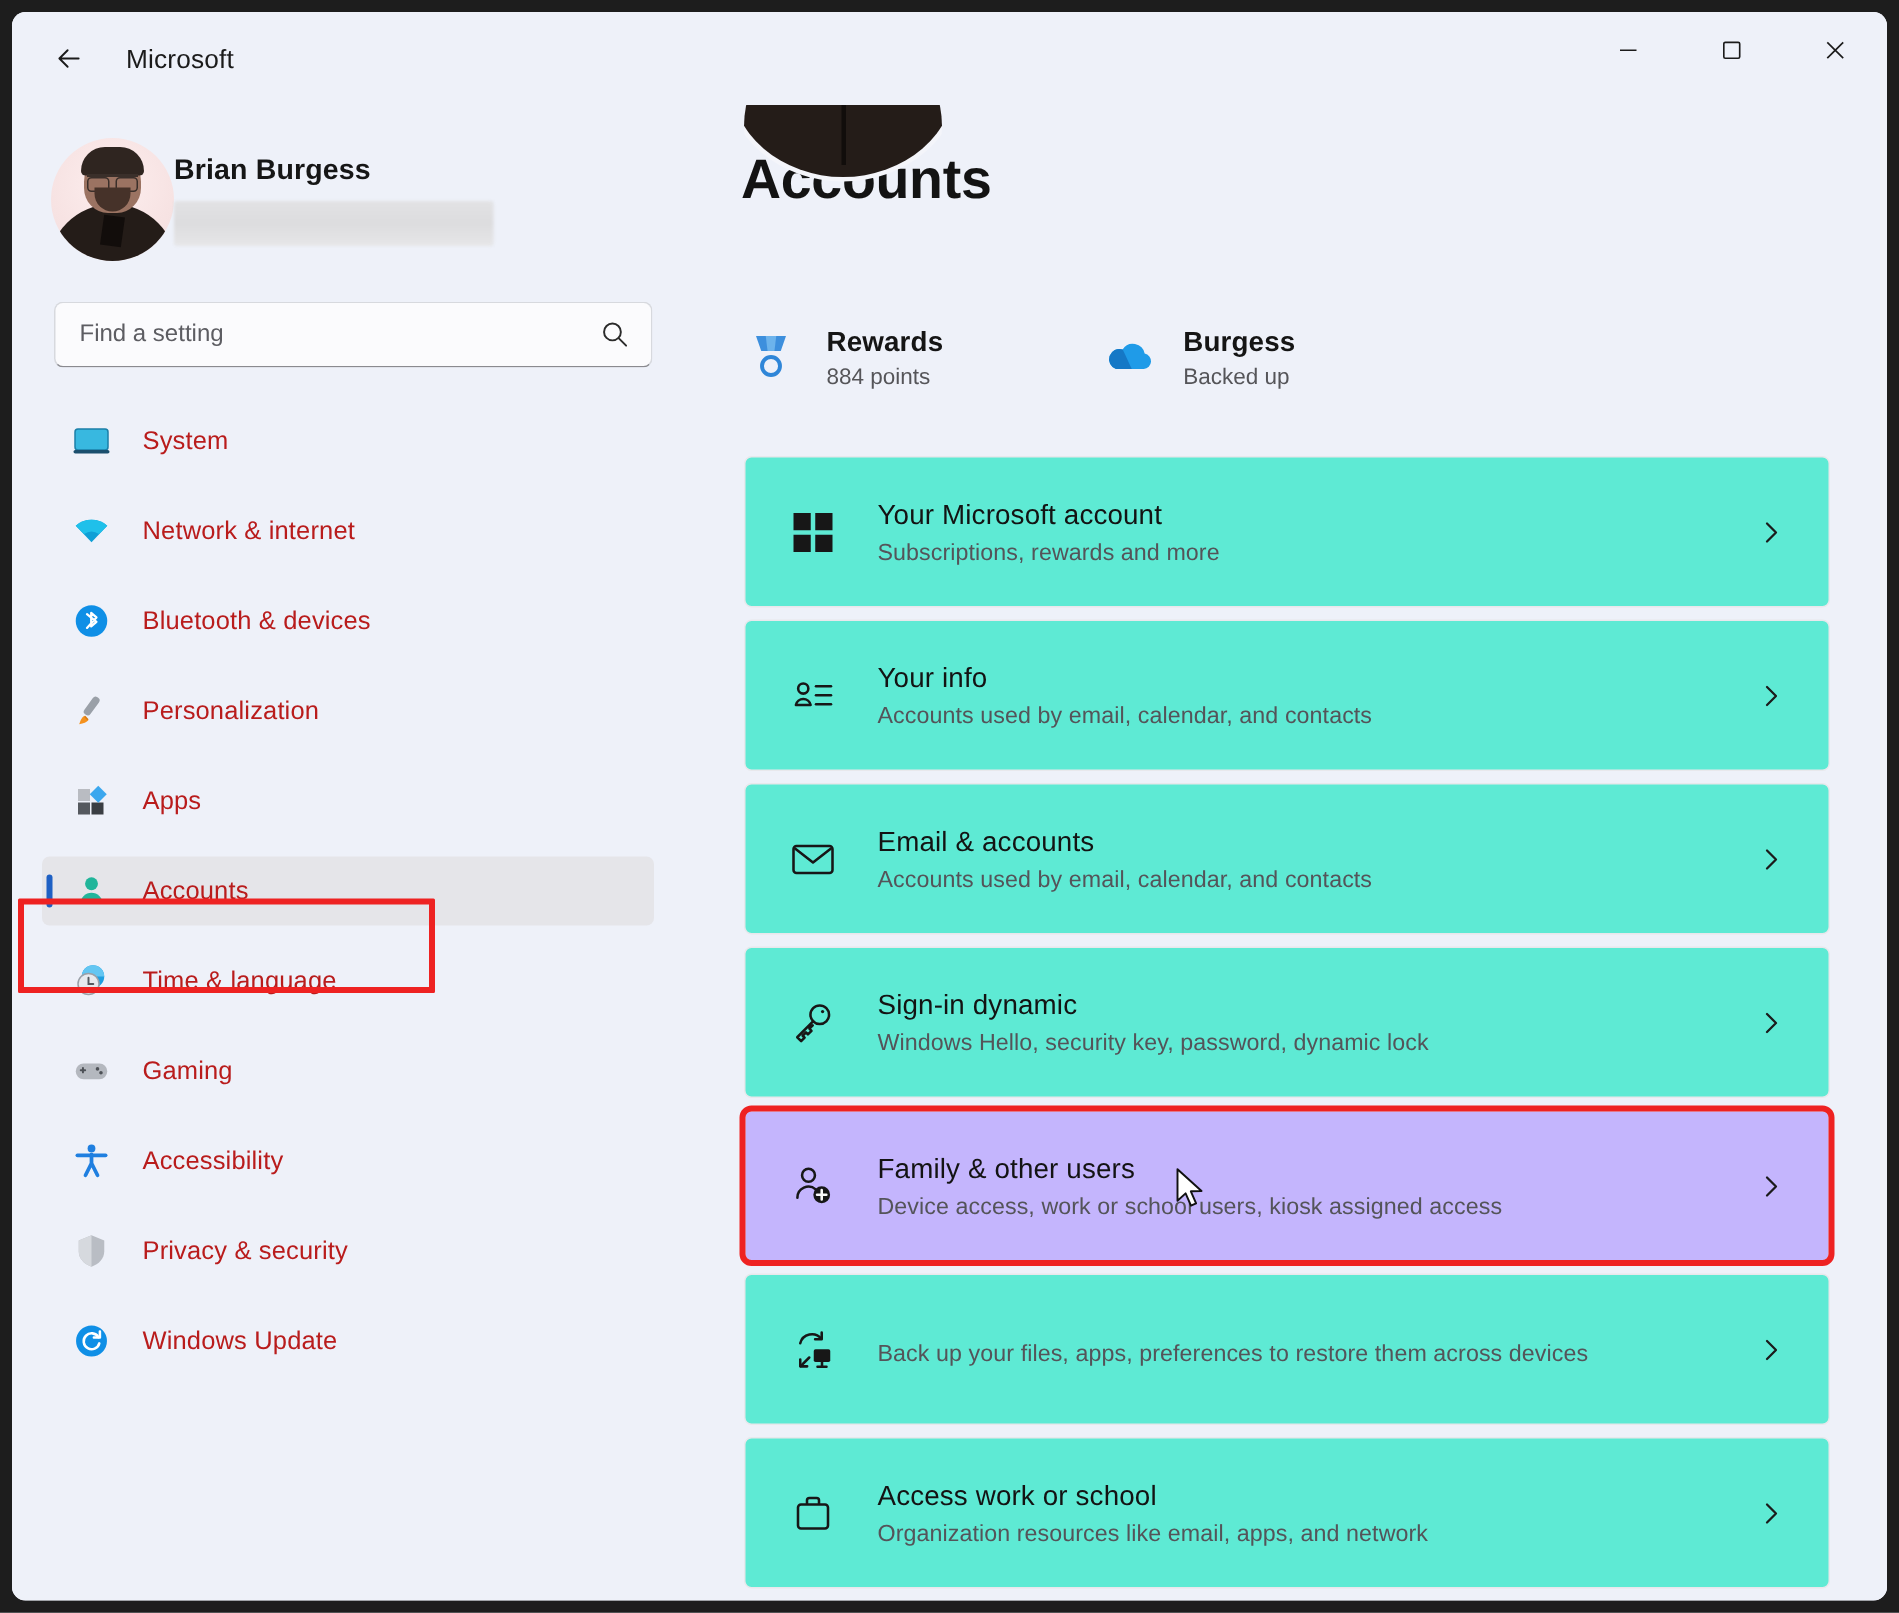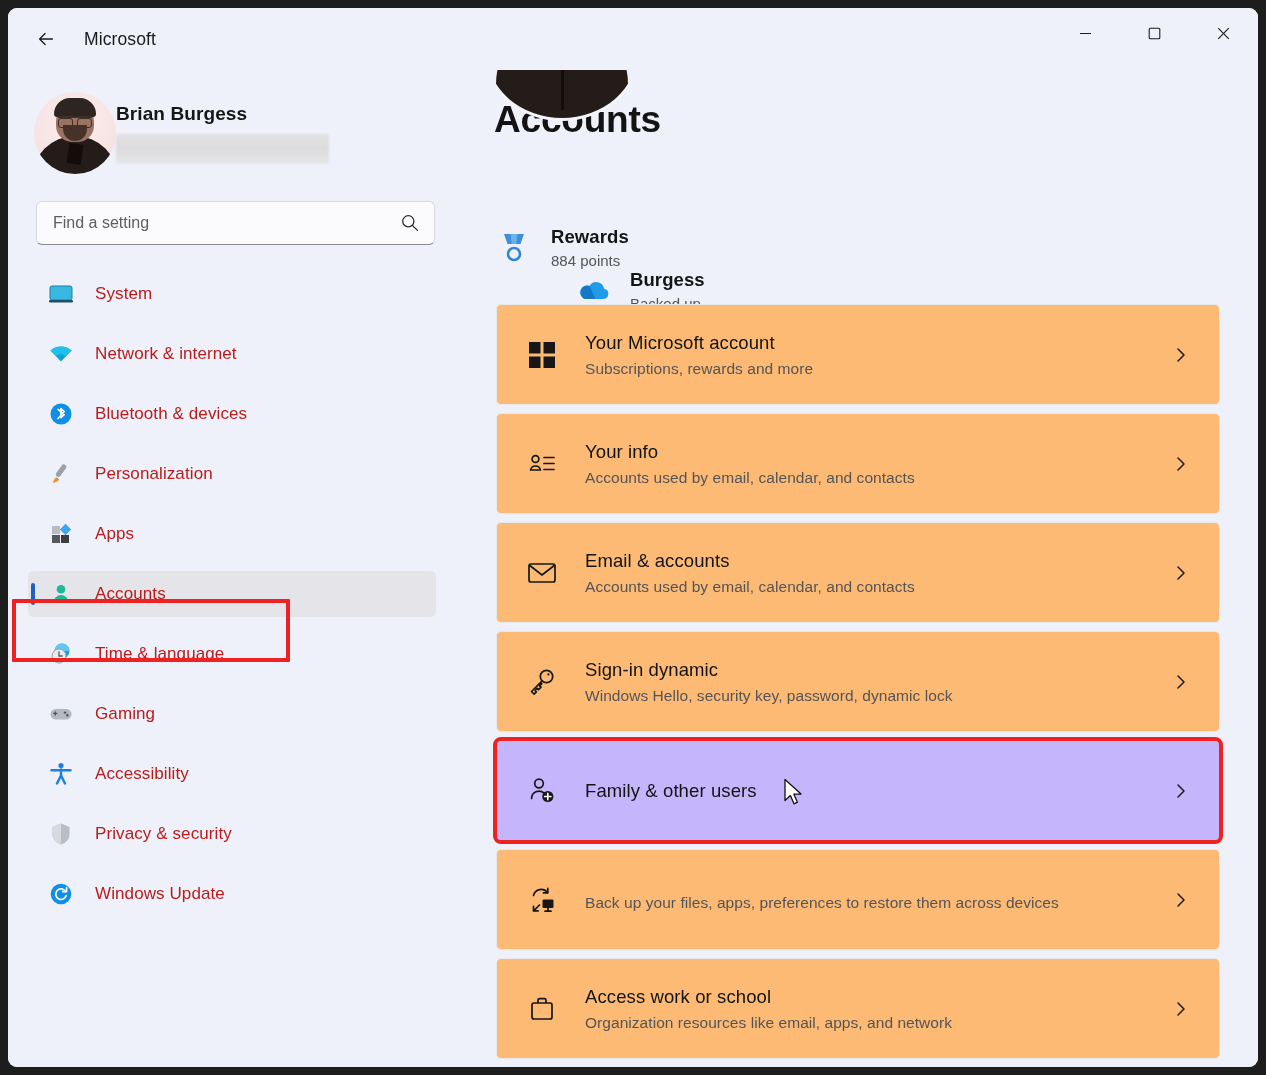--- a/index.html
+++ b/index.html
@@ -173,24 +173,23 @@
     border-radius: 50%;
     background: #241c18;
     box-shadow: 0 0 0 3px #f4f5fa;
   }
   .clipped-avatar .seam {
     position: absolute; left: 50%; bottom: 40px;
     width: 3px; height: 40px; margin-left: -1px;
     background: #110d0b;
   }
   .badges {
-    position: absolute; left: 0; top: 156px;
+    position: absolute; left: 0; top: 133px;
     width: 100%; height: 70px;
     display: flex;
-    flex-direction: column;
   }
   .badge { display: flex; align-items: center; cursor: pointer; }
   .badge.rewards { margin-left: 26px; }
   .badge.onedrive { margin-left: 105px; }
   .badge-icon {
     width: 36px; height: 36px; flex: none;
     display: flex; align-items: center; justify-content: center;
   }
   .badge-text { margin-left: 19px; }
   .badge-title {
@@ -200,21 +199,21 @@
     margin-top: 4px; font-size: 15px; color: #555559;
   }
   .cards {
     position: absolute; left: 0; top: 234px;
     width: 100%;
     padding: 0 38px 0 26px;
   }
   .card {
     position: relative;
     height: 101px; margin-bottom: 8px;
-    background: #fdba74;
+    background: #5eead4;
     border: 1px solid #e8e8ec;
     border-radius: 5px;
     display: flex; align-items: center;
     cursor: pointer;
   }
   .card.hovered { background: #c4b5fd; }
   .card.annotated {
     outline: 4px solid #ee2222;
     outline-offset: -1px;
     z-index: 3;
@@ -553,20 +552,21 @@
         <div class="card-icon">
           <svg viewBox="0 0 34 34" fill="none" stroke="#171717" stroke-width="1.7" stroke-linecap="round">
             <circle cx="14" cy="9.5" r="4.3"></circle>
             <path d="M6.6 24.5a7.4 7.4 0 0 1 12.2-5.6" stroke-linejoin="round"></path>
             <circle cx="22.8" cy="22.5" r="5.6" fill="#171717" stroke="none"></circle>
             <path d="M22.8 19.4v6.2M19.7 22.5h6.2" stroke="#fafafa" stroke-width="1.7"></path>
           </svg>
         </div>
         <div class="card-text">
           <div class="card-title">Family &amp; other users</div>
+          <div class="card-sub">Device access, work or school users, kiosk assigned access</div>
         </div>
         <svg class="card-chev" viewBox="0 0 20 20" fill="none" stroke="#1b1b1b" stroke-width="1.5" stroke-linecap="round" stroke-linejoin="round">
           <path d="M7 4l6 6-6 6"></path>
         </svg>
       </div>
 
       <div class="card">
         <div class="card-icon">
           <svg viewBox="0 0 34 34" fill="none" stroke="#171717" stroke-width="1.7" stroke-linecap="round" stroke-linejoin="round">
             <path d="M8.5 12.5A8 8 0 0 1 22.5 9.5"></path>

